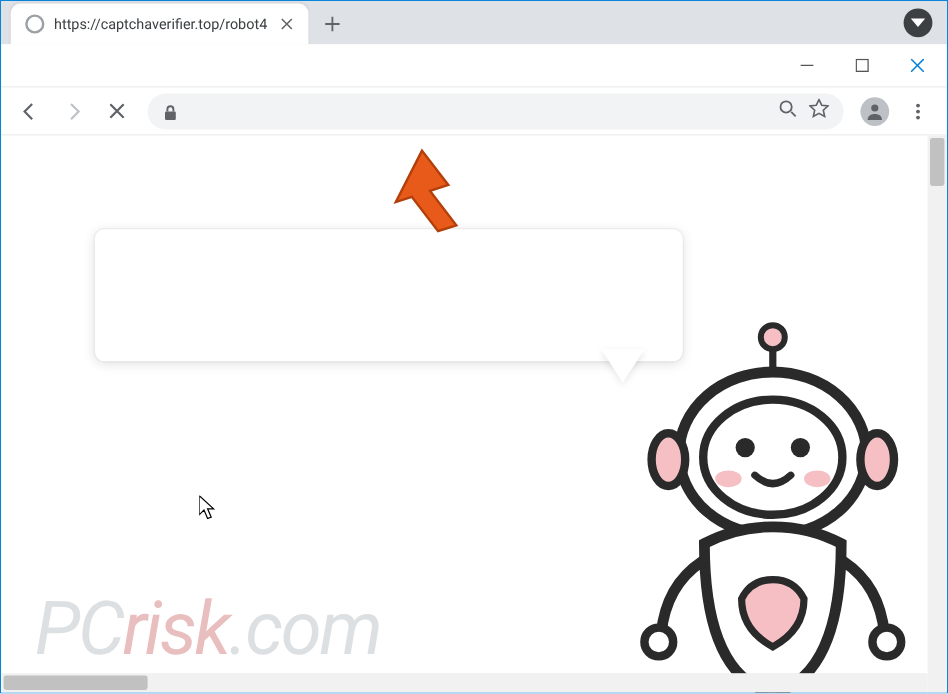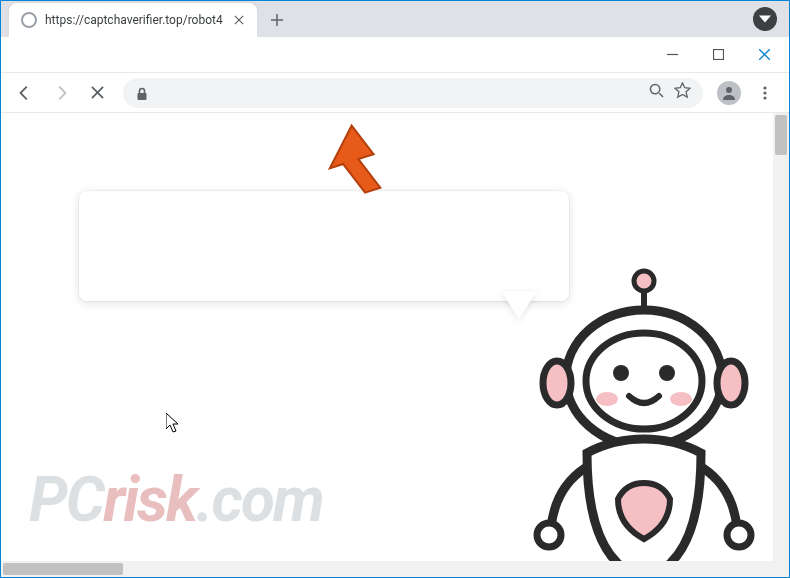--- a/index.html
+++ b/index.html
@@ -30,21 +30,21 @@
 .viewport{flex:1;position:relative;background:#fff;overflow:hidden}
 .scrollbar-v{position:absolute;right:0;top:0;width:16px;height:100%;background:#f1f1f1}
 .thumb-v{position:absolute;right:2px;top:2px;width:12px;height:40px;background:#c1c1c1;border-radius:2px}
 .scrollbar-h{position:absolute;left:0;bottom:0;right:16px;height:16px;background:#f1f1f1}
 .thumb-h{position:absolute;left:2px;bottom:2px;height:12px;width:120px;background:#c1c1c1;border-radius:2px}
 .bubble{position:absolute;left:78px;top:78px;width:490px;height:110px;background:#fff;border-radius:8px;box-shadow:0 2px 10px rgba(0,0,0,.12),0 0 0 1px rgba(0,0,0,.04)}
 .bubble-tail{position:absolute;left:500px;top:178px;width:0;height:0;border-left:18px solid transparent;border-right:18px solid transparent;border-top:28px solid #fff;filter:drop-shadow(0 2px 3px rgba(0,0,0,.1))}
 .robot{position:absolute;right:30px;top:150px;width:230px;height:320px}
 .arrow{position:absolute;left:318px;top:8px;pointer-events:none}
 .cursor{position:absolute;left:165px;top:300px;pointer-events:none}
-.watermark{position:absolute;left:28px;bottom:41px;font-size:62px;font-weight:700;font-style:italic;letter-spacing:-2px;color:rgba(120,130,140,.25);font-family:Arial,sans-serif}
+.watermark{position:absolute;left:28px;bottom:16px;font-size:62px;font-weight:400;font-style:italic;letter-spacing:-2px;color:rgba(120,130,140,.25);font-family:Arial,sans-serif}
 .watermark .risk{color:rgba(180,40,40,.3)}
 </style>
 </head>
 <body>
 
 <div class="window">
 
   <div class="tabbar">
     <div class="tab">
       <span class="favicon"></span>

